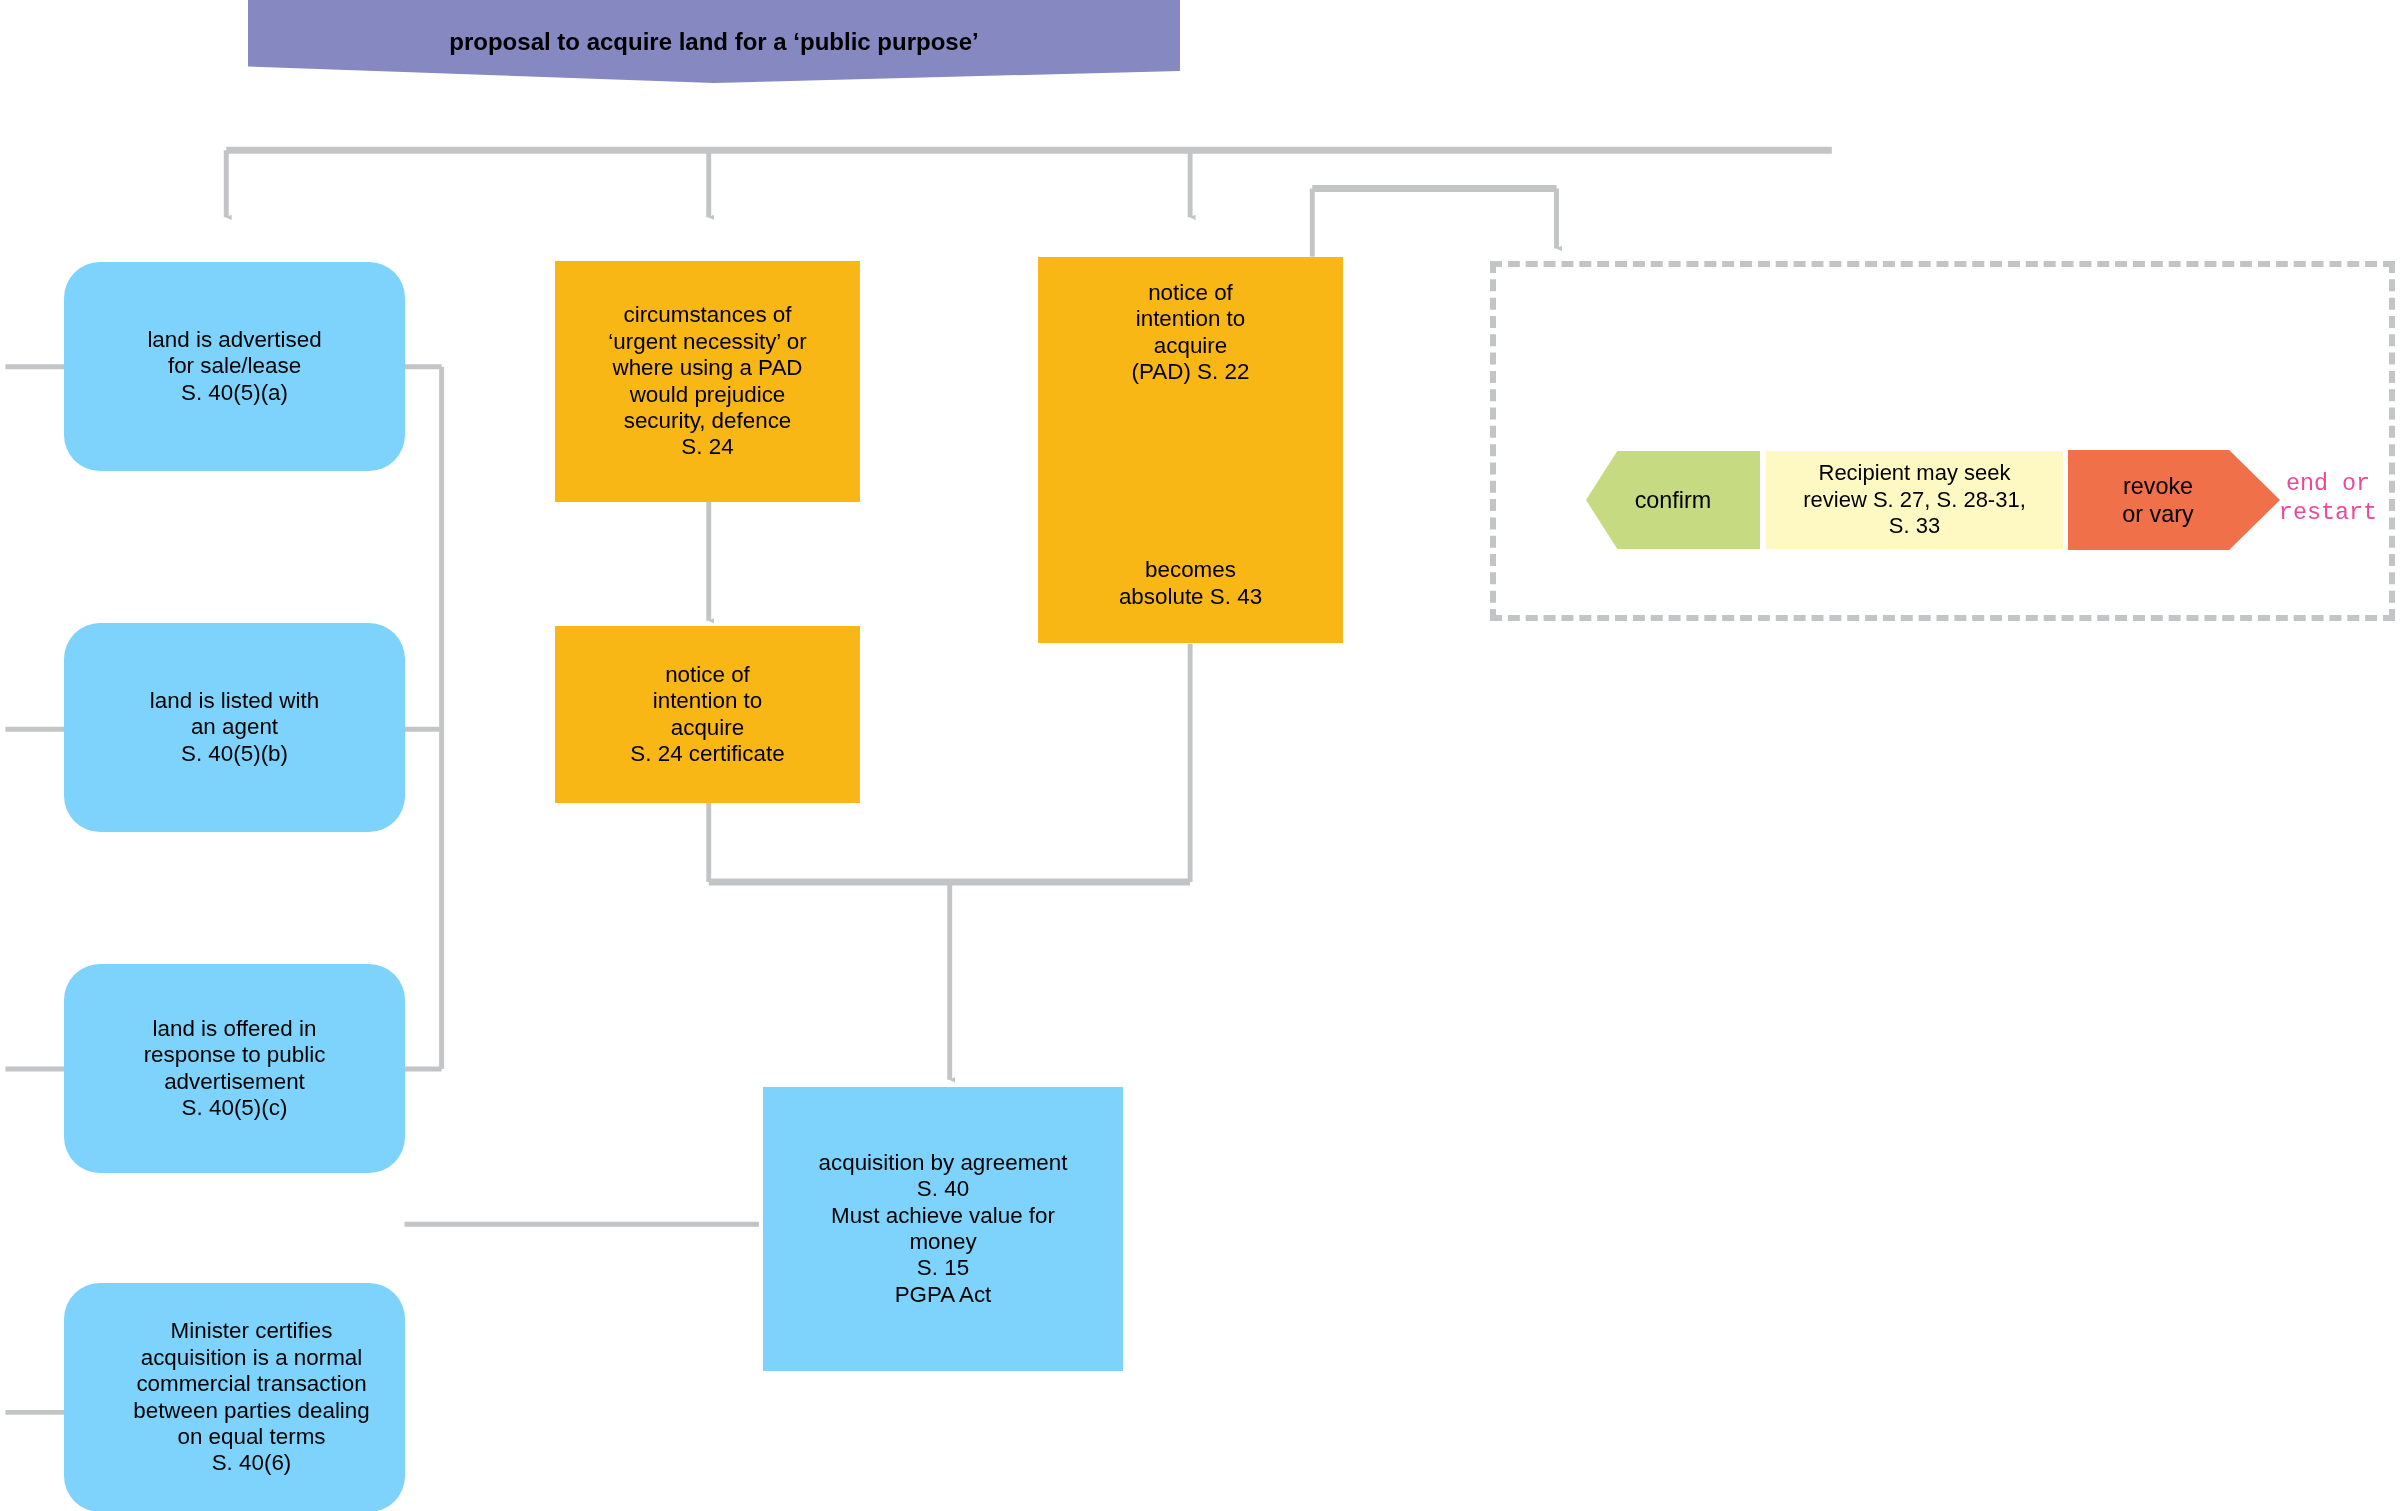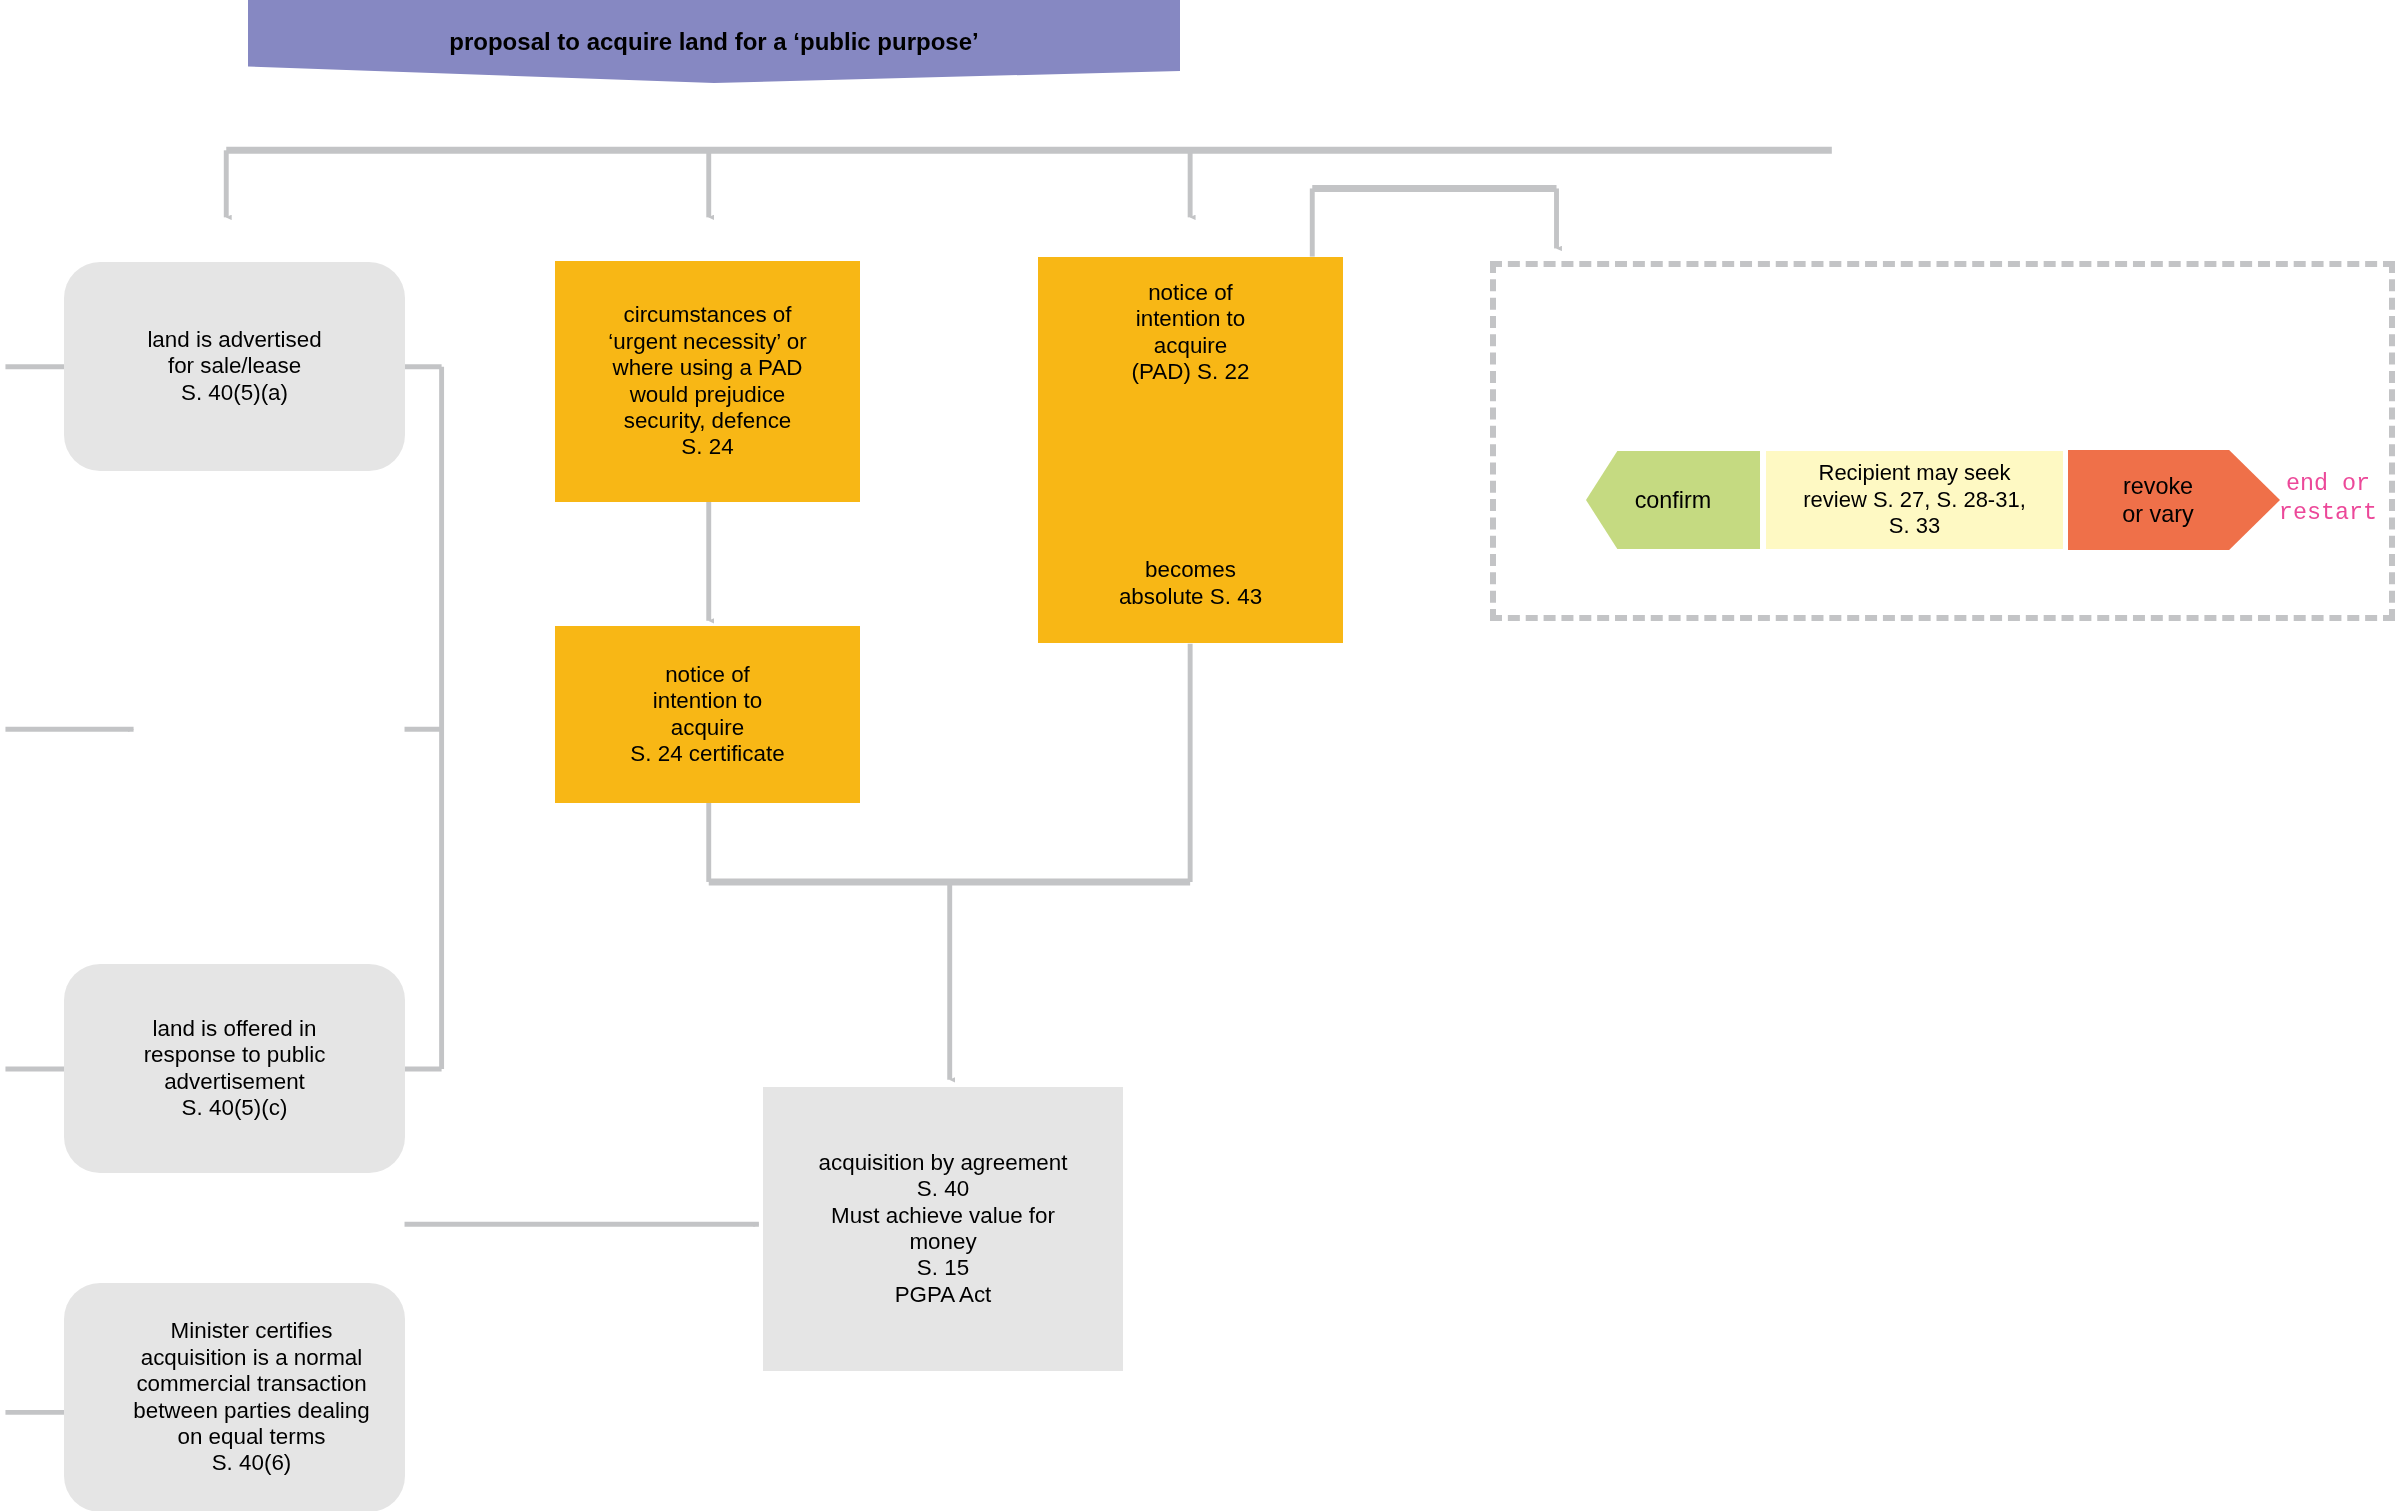--- a/index.html
+++ b/index.html
@@ -8,21 +8,21 @@
   #wires{position:absolute;left:0;top:0;width:2401px;height:1512px;pointer-events:none;}
 
   .node{position:absolute;box-sizing:border-box;display:flex;align-items:center;
         justify-content:center;text-align:center;color:#000;line-height:1.18;}
   .node span{display:block;white-space:pre-line;}
 
   .banner{position:absolute;display:flex;align-items:center;justify-content:center;
           color:#000;font-weight:bold;text-align:center;}
   .banner .inner{position:relative;z-index:2;}
 
-  .teal{background:#e5e5e5;}
+  .teal{background:#7dd3fc;}
   .orange{background:#f8b715;}
   .round{border-radius:36px;}
   .hardbox{border-radius:0;}
 
   .dashwrap{position:absolute;box-sizing:border-box;
             border:6.5px dashed #c3c4c6;background:transparent;}
   .dashtitle{position:absolute;text-align:center;color:#595959;line-height:1.35;}
 
   .chev{position:absolute;display:flex;align-items:center;justify-content:center;
         text-align:center;color:#000;line-height:1.2;}
@@ -91,20 +91,25 @@
     </svg>
     <span class="inner">proposal to acquire land for a ‘public purpose’</span>
   </div>
 
   <div class="node teal round" style="left:64px;top:262px;width:341px;height:209px;font-size:22.4px;">
     <span style="white-space: pre-line;">land is advertised
 for sale/lease
 S. 40(5)(a)</span>
   </div>
 
+  <div class="node teal round" style="left:64px;top:623px;width:341px;height:209px;font-size:22.4px;">
+    <span style="white-space: pre-line;">land is listed with
+an agent
+S. 40(5)(b)</span>
+  </div>
 
   <div class="node teal round" style="left:64px;top:964px;width:341px;height:209px;font-size:22.4px;">
     <span style="white-space: pre-line;">land is offered in
 response to public
 advertisement
 S. 40(5)(c)</span>
   </div>
 
   <div class="node teal round" style="left:64px;top:1283px;width:341px;height:229px;font-size:22.4px;">
     <span style="white-space: pre-line; margin-left: 34px;">Minister certifies

